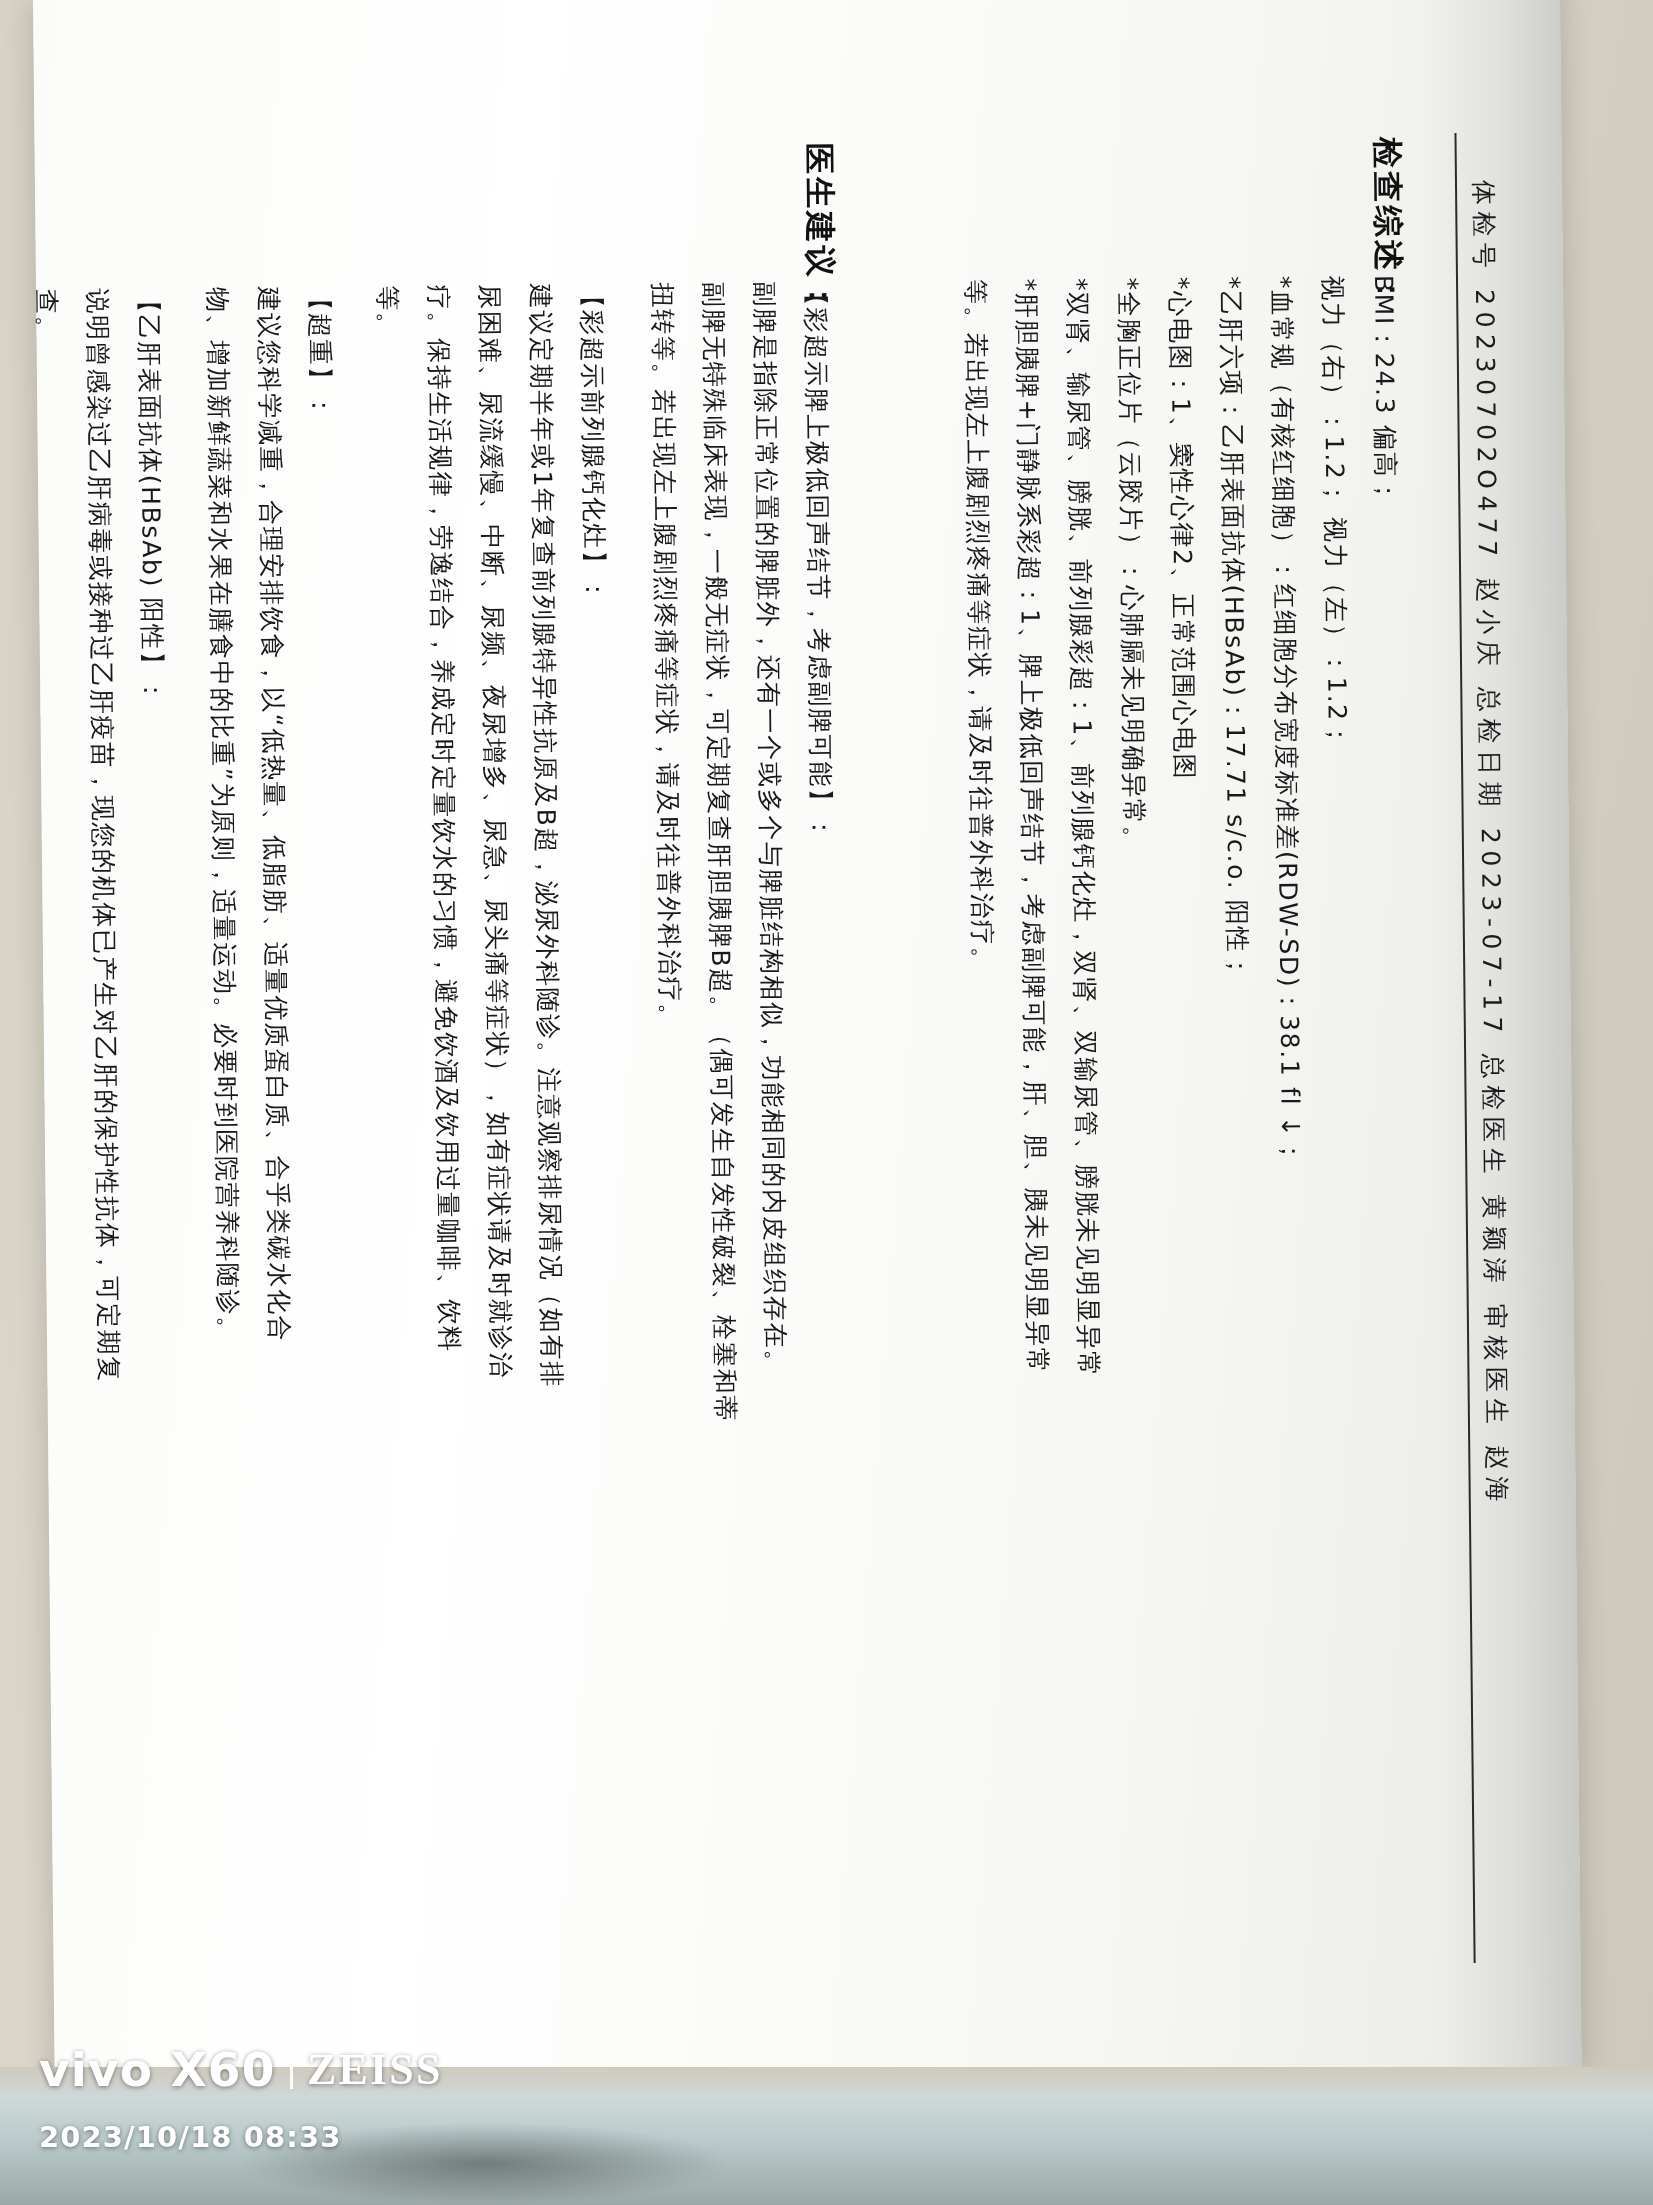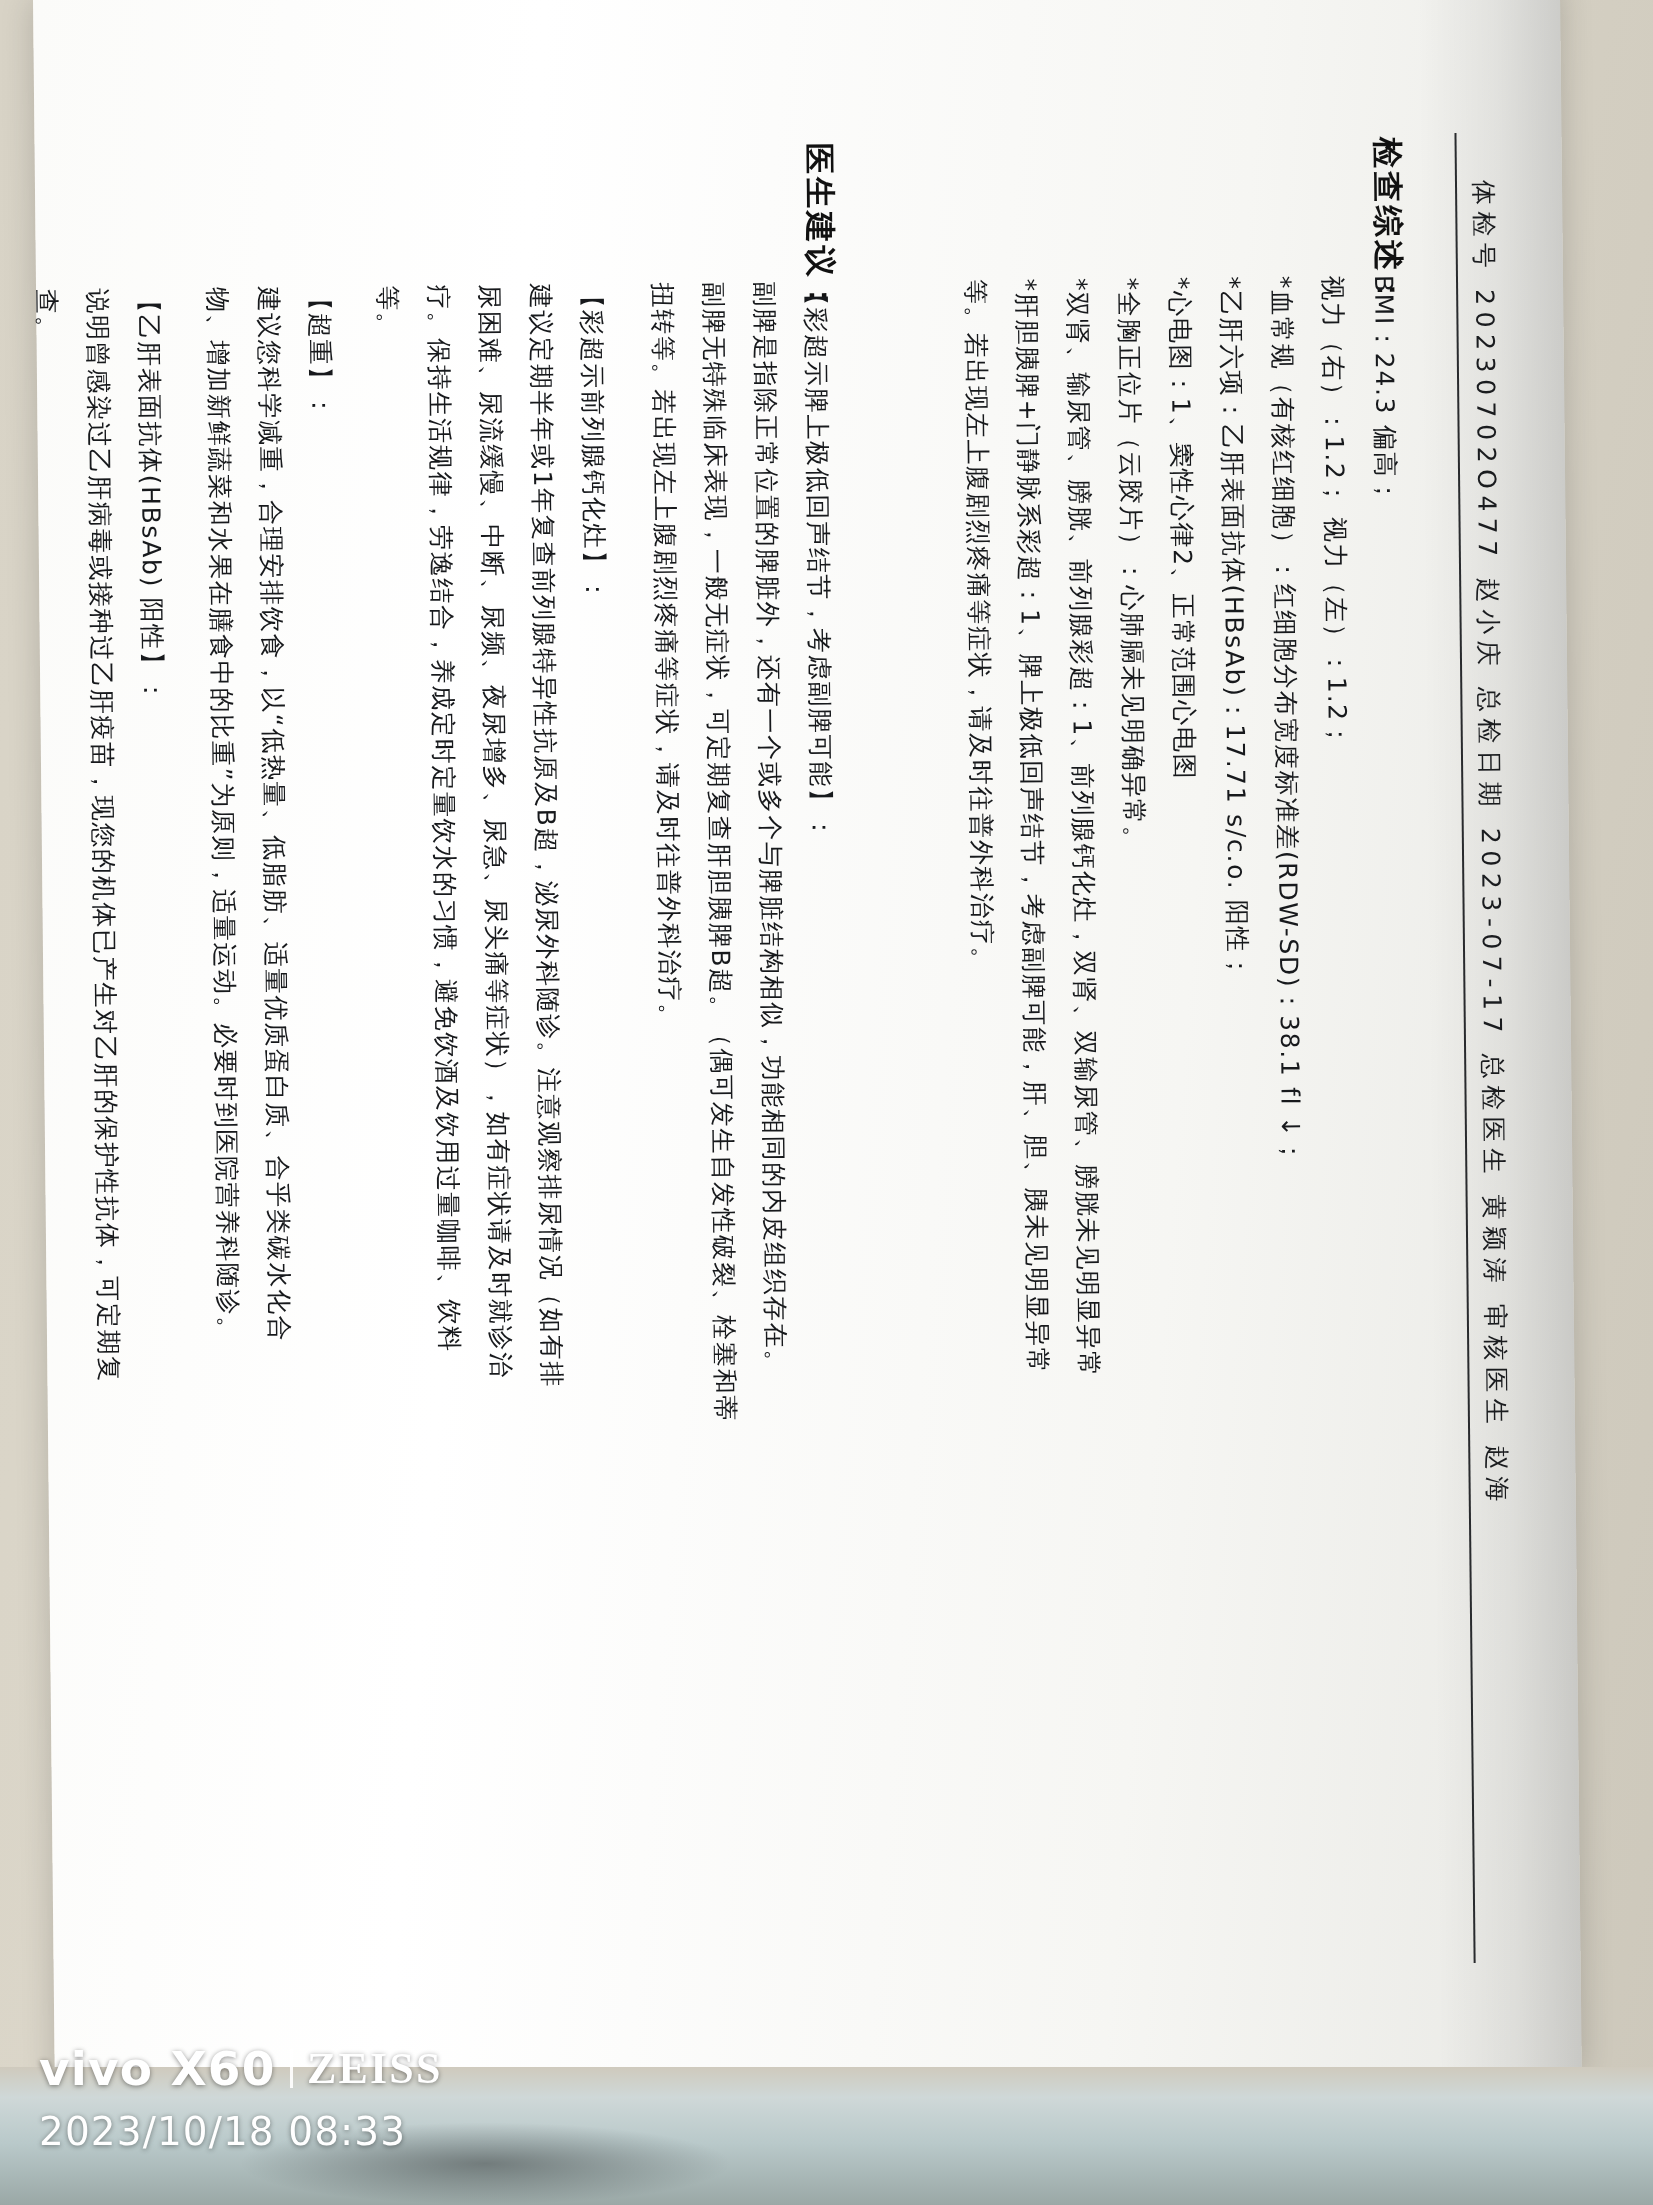--- a/index.html
+++ b/index.html
@@ -101,21 +101,21 @@
   }
   #wm .brandline{
     display:flex;align-items:center;gap:14.3px;
     font-size:47px;font-weight:bold;letter-spacing:1.1px;
   }
   #wm .bar{
     display:inline-block;width:2.8px;height:39px;background:#fff;opacity:.9;
   }
   #wm .zeiss{font-size:44px;font-weight:bold;letter-spacing:2.2px;font-family:Liberation Serif, serif;}
   #wm .stamp{
-    margin-top:13px;font-size:39px;letter-spacing:1.1px;font-weight:normal;
+    margin-top:23px;font-size:29px;letter-spacing:1.1px;font-weight:bold;
   }
 </style>
 </head>
 <body>
 
 <div id="photo">
 
   <div id="sheet">
 
     <div id="doc">

